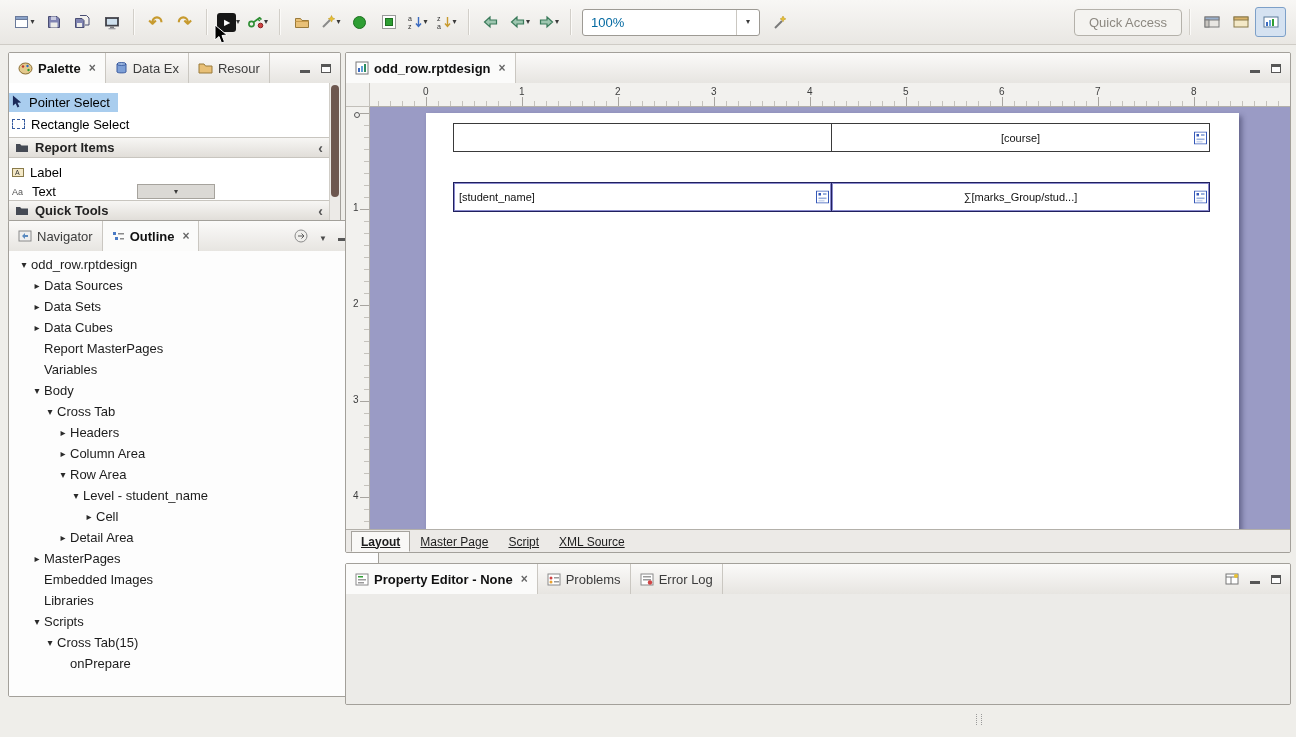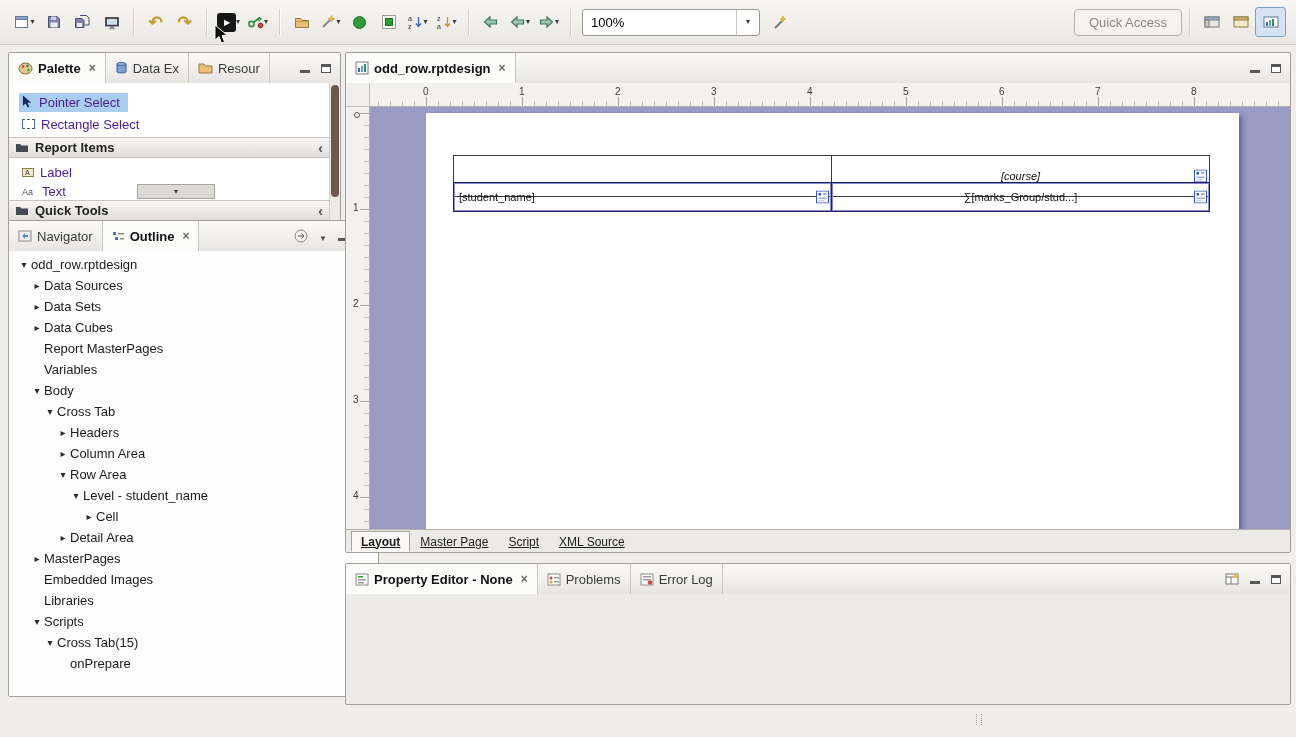--- a/index.html
+++ b/index.html
@@ -14,21 +14,21 @@
   .tbtn.active{background:#d5e2f1;border:1px solid #7da0c8;}
   .tb-sep{width:1px;height:26px;background:#d2cfc9;box-shadow:1px 0 0 #fbfaf8;margin:0 7px;flex:none;}
   .caret{display:inline-block;font-size:8px;line-height:8px;color:#3a3a3a;}
   .caret::before{content:"▾";}
   .glyph-undo{font-size:17px;font-weight:bold;color:#c79a2e;line-height:17px;}
   .play-box{width:19px;height:19px;background:#161616;border-radius:3px;display:flex;
     align-items:center;justify-content:center;}
   .play-box::before{content:"▶";color:#fff;font-size:8px;margin-left:1px;}
   .zoom-combo{display:flex;align-items:center;height:27px;width:178px;background:#fff;
     border:1px solid #9d9a94;border-radius:3px;margin:0 4px;box-sizing:border-box;flex:none;}
-  .zoom-text{flex:1;font-size:13px;color:#000000;padding-left:8px;}
+  .zoom-text{flex:1;font-size:13px;color:#0369a1;padding-left:8px;}
   .zoom-btn{width:22px;height:100%;display:flex;align-items:center;justify-content:center;
     border-left:1px solid #cac7c1;}
   .quick-access{margin-left:auto;height:25px;border:1px solid #b4b1aa;border-radius:4px;
     display:flex;align-items:center;padding:0 14px;font-size:13px;color:#8c8880;
     background:#f4f3f0;flex:none;}
 
   
   .panel{position:absolute;background:#fff;border:1px solid #a3a09a;border-radius:2px;
     box-sizing:border-box;overflow:hidden;}
   .tabbar{height:30px;background:linear-gradient(#fbfaf9,#e7e5e1);border-bottom:1px solid #b8b5af;
@@ -41,21 +41,21 @@
   .tab-icons{margin-left:auto;display:flex;align-items:center;gap:11px;padding-right:9px;}
   .min-icon{width:10px;height:10px;position:relative;}
   .min-icon::after{content:"";position:absolute;left:0;top:7px;width:10px;height:3px;background:#565656;}
   .max-icon{width:10px;height:9px;border:1px solid #565656;border-top:3px solid #565656;background:#fcfcfc;box-sizing:border-box;}
   .vmenu::before{content:"▼";font-size:8px;color:#4a4a4a;}
 
   
   .palette{left:8px;top:52px;width:333px;height:170px;}
   .pal-body{position:absolute;left:0;right:0;top:30px;bottom:0;background:#fff;}
   .pal-item{position:absolute;left:0;right:11px;height:22px;display:flex;align-items:center;
-    padding-left:10px;font-size:13px;color:#4c1d95;}
+    font-size:13px;color:#000000;}
   .pal-hl{display:flex;align-items:center;gap:6px;padding:2px 8px 2px 3px;}
   .pal-hl.sel{background:#a9cdee;}
   .pal-header{position:absolute;left:0;right:11px;height:21px;
     background:linear-gradient(#f7f6f4,#e1ded9);border-top:1px solid #c8c5bf;
     border-bottom:1px solid #c8c5bf;display:flex;align-items:center;gap:6px;padding:0 6px;
     font-size:13px;font-weight:bold;color:#222;box-sizing:border-box;}
   .chev{margin-left:auto;color:#555;font-size:14px;line-height:14px;}
   .chev::before{content:"‹";}
   .pal-scrollbar{position:absolute;right:0;top:0;width:11px;bottom:0;background:#eceae7;
     border-left:1px solid #d0cdc7;box-sizing:border-box;}
@@ -91,21 +91,21 @@
     background-size:9px 100%,5px 100%;
     background-position:right 6px,right 6px;
     background-repeat:no-repeat,no-repeat;}
   .vnum{position:absolute;left:7px;font-size:10px;color:#3d3d3d;}
   .origin{position:absolute;left:8px;top:5px;width:6px;height:6px;border:1px solid #555;
     border-radius:50%;background:#f2f1ee;box-sizing:border-box;}
   .canvas{position:absolute;left:24px;top:54px;right:0;bottom:23px;background:#9a9bc5;overflow:hidden;}
   .page{position:absolute;left:56px;top:6px;width:813px;height:520px;background:#fff;
     box-shadow:3px 3px 5px rgba(35,35,70,.45);}
   .ct-row{position:absolute;left:27px;width:758px;display:flex;}
-  .ct-row1{top:42px;height:42px;font-style:italic;}
+  .ct-row1{top:10px;height:29px;}
   .ct-row2{top:69px;height:30px;}
   .ct-cell{box-sizing:border-box;width:379px;border:1px solid #3a3a3a;position:relative;
     display:flex;align-items:center;justify-content:center;font-size:11px;color:#111;}
   .ct-row .ct-cell + .ct-cell{margin-left:-1px;}
   .ct-row2 .ct-cell{border:1px solid #20205e;box-shadow:inset 0 0 0 1px #8a8ace;}
   .ct-left{justify-content:flex-start;padding-left:5px;padding-right:18px;}
   .bind-icon{position:absolute;right:2px;top:50%;transform:translateY(-50%);width:13px;height:13px;}
   .ed-bottombar{position:absolute;left:0;right:0;bottom:0;height:23px;background:#eceae7;
     border-top:1px solid #b3b0aa;display:flex;align-items:flex-end;padding-left:5px;box-sizing:border-box;}
   .etab{height:21px;display:flex;align-items:center;padding:0 9px;font-size:12px;color:#1e1e1e;

